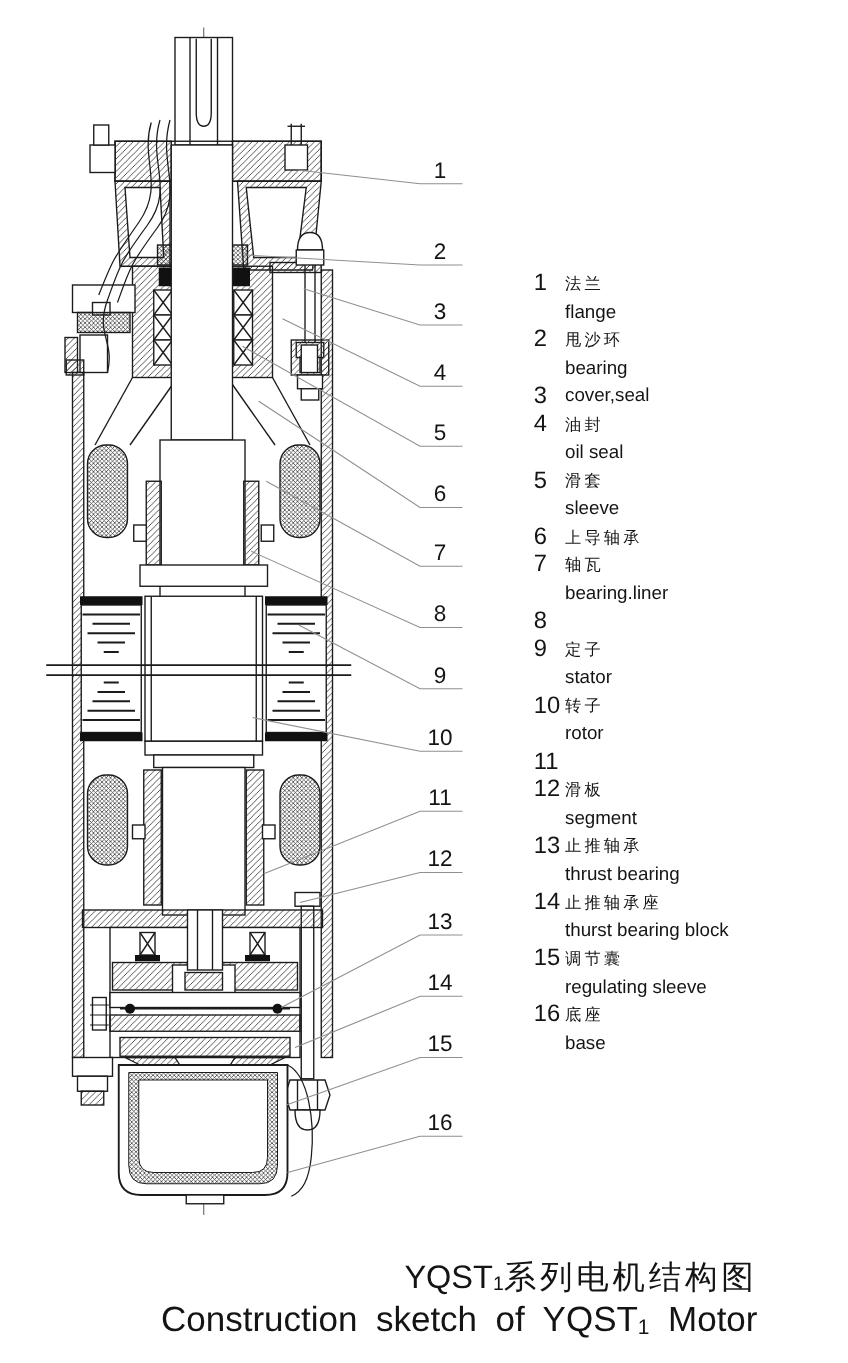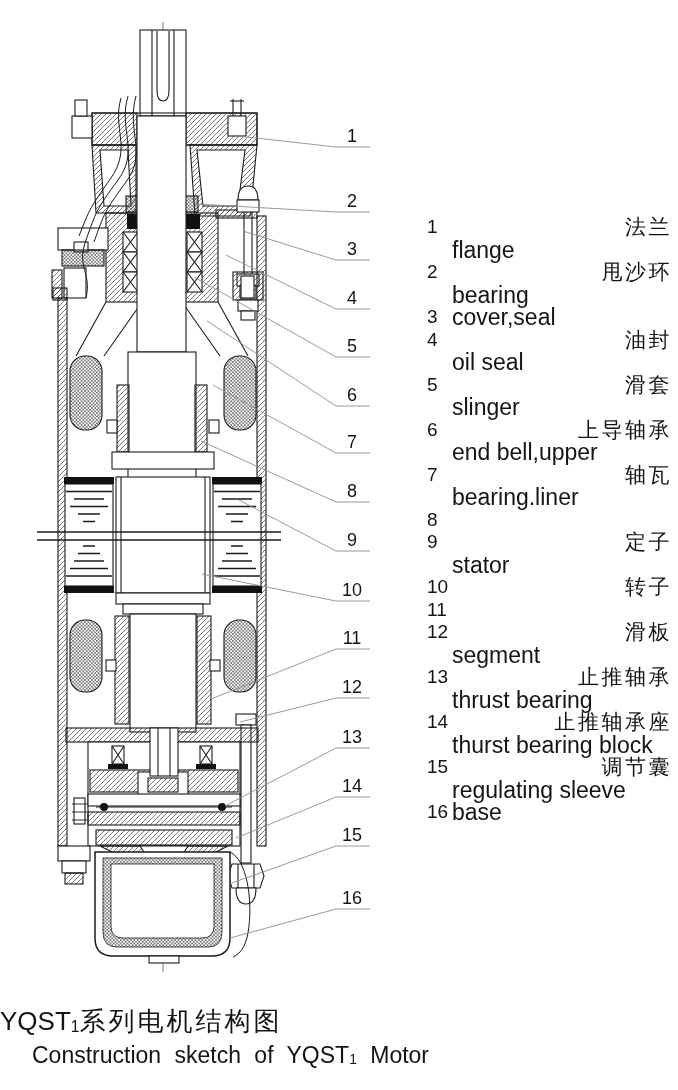--- a/index.html
+++ b/index.html
@@ -3,26 +3,26 @@
 <meta charset="utf-8">
 <style>
   html,body{margin:0;padding:0;background:#fff;}
   .stage{position:relative;width:678px;height:1090px;background:#fff;overflow:hidden;
          font-family:"Liberation Sans","DejaVu Sans",sans-serif;color:#141414;}
   svg{position:absolute;left:0;top:0;}
   .legend{position:absolute;left:427px;top:216px;width:245px;}
   .legend-item{display:flex;align-items:flex-start;}
   .legend-num{width:25px;flex:none;font-size:19px;line-height:22.5px;}
   .legend-texts{flex:1;}
-  .legend-zh{font-size:21px;line-height:22.5px;letter-spacing:2.5px;white-space:nowrap;text-align:right;}
-  .legend-en{font-size:23px;line-height:22.5px;white-space:nowrap;}
-  .titleblock{position:absolute;left:0;top:1006px;width:606px;text-align:left;}
+  .legend-zh{font-size:13px;line-height:22.5px;letter-spacing:2.5px;white-space:nowrap;}
+  .legend-en{font-size:15px;line-height:22.5px;white-space:nowrap;}
+  .titleblock{position:absolute;left:0;top:1006px;width:606px;text-align:right;}
   .title{font-size:26px;line-height:30px;}
   .title .cjk{letter-spacing:3px;}
-  .subtitle{font-size:23px;line-height:30px;word-spacing:7px;margin-left:32px;}
+  .subtitle{font-size:28px;line-height:30px;word-spacing:7px;margin-left:32px;}
   sub{font-size:60%;vertical-align:baseline;position:relative;top:0.1em;}
 </style>
 </head>
 <body>
 
 <div class="stage">
 
 <svg width="678" height="1090" viewBox="0 0 678 1090">
   <defs>
     <pattern id="h45" patternUnits="userSpaceOnUse" width="5" height="5">
@@ -296,29 +296,28 @@
     <div class="legend-texts">
       <div class="legend-zh">油封</div>
       <div class="legend-en">oil seal</div>
     </div>
   </div>
 
   <div class="legend-item">
     <div class="legend-num">5</div>
     <div class="legend-texts">
       <div class="legend-zh">滑套</div>
-      <div class="legend-en">slinger</div>
+      <div class="legend-en">sleeve</div>
     </div>
   </div>
 
   <div class="legend-item">
     <div class="legend-num">6</div>
     <div class="legend-texts">
       <div class="legend-zh">上导轴承</div>
-      <div class="legend-en">end bell,upper</div>
     </div>
   </div>
 
   <div class="legend-item">
     <div class="legend-num">7</div>
     <div class="legend-texts">
       <div class="legend-zh">轴瓦</div>
       <div class="legend-en">bearing.liner</div>
     </div>
   </div>
@@ -332,20 +331,21 @@
     <div class="legend-texts">
       <div class="legend-zh">定子</div>
       <div class="legend-en">stator</div>
     </div>
   </div>
 
   <div class="legend-item">
     <div class="legend-num">10</div>
     <div class="legend-texts">
       <div class="legend-zh">转子</div>
+      <div class="legend-en">rotor</div>
     </div>
   </div>
 
   <div class="legend-item">
     <div class="legend-num">11</div>
   </div>
 
   <div class="legend-item">
     <div class="legend-num">12</div>
     <div class="legend-texts">
@@ -374,20 +374,21 @@
     <div class="legend-num">15</div>
     <div class="legend-texts">
       <div class="legend-zh">调节囊</div>
       <div class="legend-en">regulating sleeve</div>
     </div>
   </div>
 
   <div class="legend-item">
     <div class="legend-num">16</div>
     <div class="legend-texts">
+      <div class="legend-zh">底座</div>
       <div class="legend-en">base</div>
     </div>
   </div>
 </div>
 
 <div class="titleblock">
   <div class="title"><span>YQST</span><sub>1</sub><span class="cjk">系列电机结构图</span></div>
   <div class="subtitle"><span>Construction sketch of YQST</span><sub>1</sub><span> Motor</span></div>
 </div>
 

